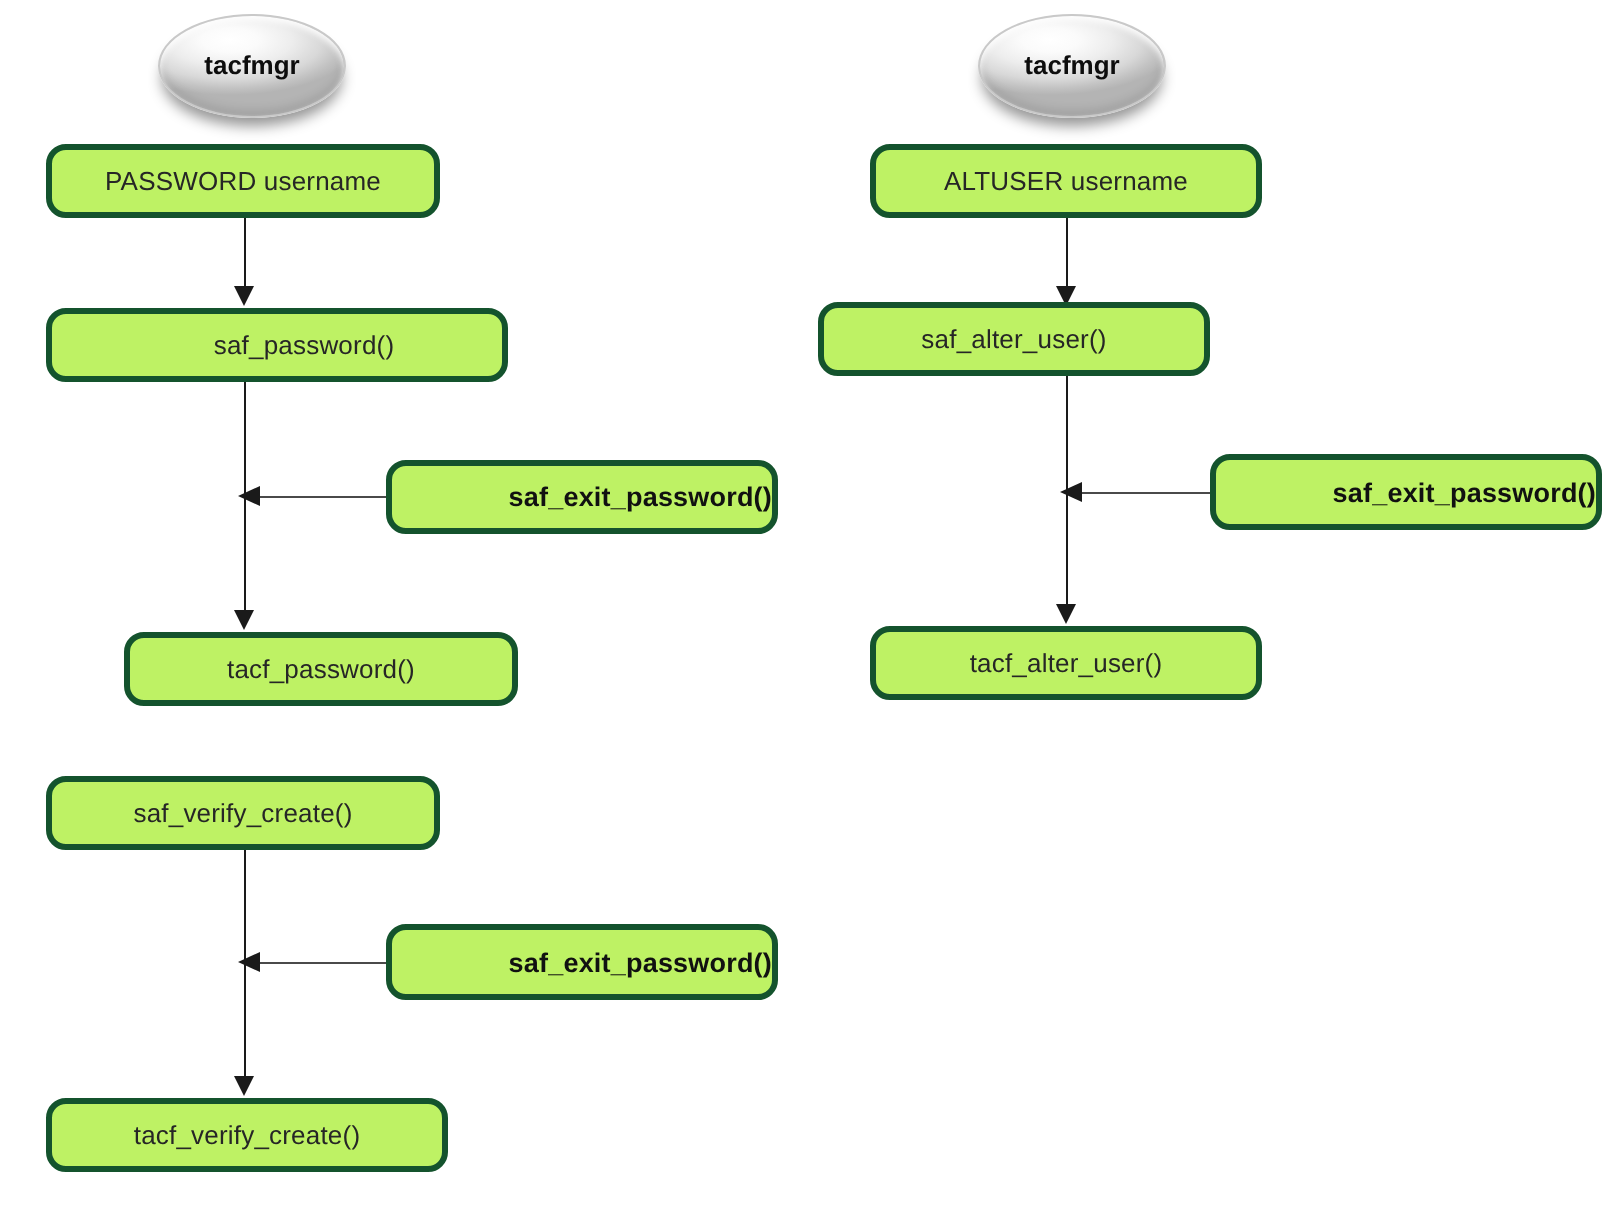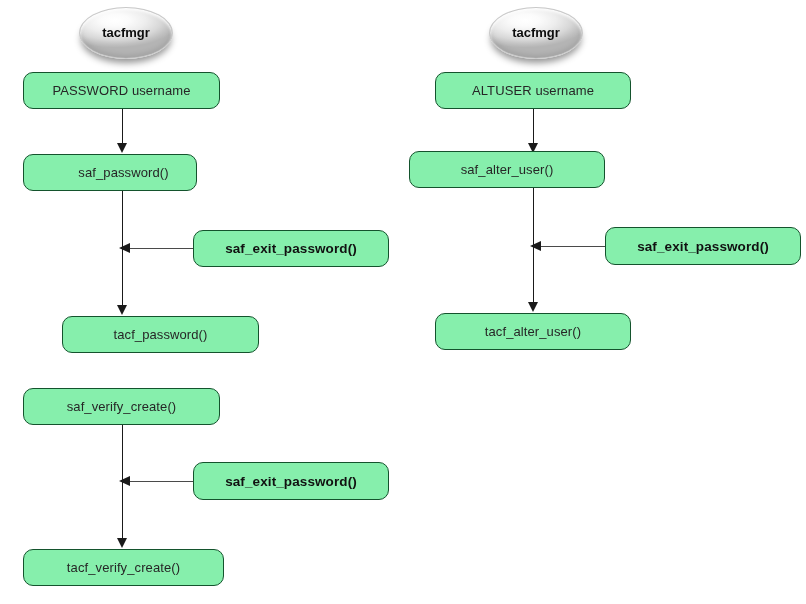--- a/index.html
+++ b/index.html
@@ -16,35 +16,36 @@
     width: 806px;
     height: 604px;
     background: #ffffff;
     overflow: hidden;
     border-radius: 12px;
   }
   
   .node {
     position: absolute;
     box-sizing: border-box;
-    border: 1px solid #14532d;
+    border: 3px solid #14532d;
     border-radius: 10px;
-    background: #86efac;
+    background: #bef264;
     display: flex;
     align-items: center;
     justify-content: center;
     color: #262626;
     font-size: 13px;
     letter-spacing: 0.1px;
     white-space: nowrap;
   }
   .node.bold {
     font-weight: bold;
     font-size: 13.5px;
     color: #111111;
+    justify-content: flex-end;
   }
   
   .terminator {
     position: absolute;
     box-sizing: border-box;
     border-radius: 50%;
     background:
       radial-gradient(ellipse 70% 55% at 38% 24%,
         #ffffff 0%, #fbfbfb 22%, #ededed 48%,
         #d8d8d8 72%, #c2c2c2 88%, #b4b4b4 100%);
@@ -101,21 +102,21 @@
     <span class="t-label">tacfmgr</span>
   </div>
 
   <div class="node" style="left:23px; top:72px; width:197px; height:37px;">
     <span>PASSWORD username</span>
   </div>
 
   <div class="vline" style="left:122px; top:109px; height:35px;"></div>
   <div class="arrow-down" style="left:117px; top:143px;"></div>
 
-  <div class="node" style="left:23px; top:154px; width:174px; height:37px;padding-left:27px;">
+  <div class="node" style="left:23px; top:154px; width:231px; height:37px;padding-left:27px;">
     <span>saf_password()</span>
   </div>
 
   <div class="vline" style="left:122px; top:191px; height:116px;"></div>
   <div class="arrow-down" style="left:117px; top:305px;"></div>
 
   <div class="hline" style="left:128px; top:248px; width:66px;"></div>
   <div class="arrow-left" style="left:119px; top:243px;"></div>
 
   <div class="node bold" style="left:193px; top:230px; width:196px; height:37px;">

